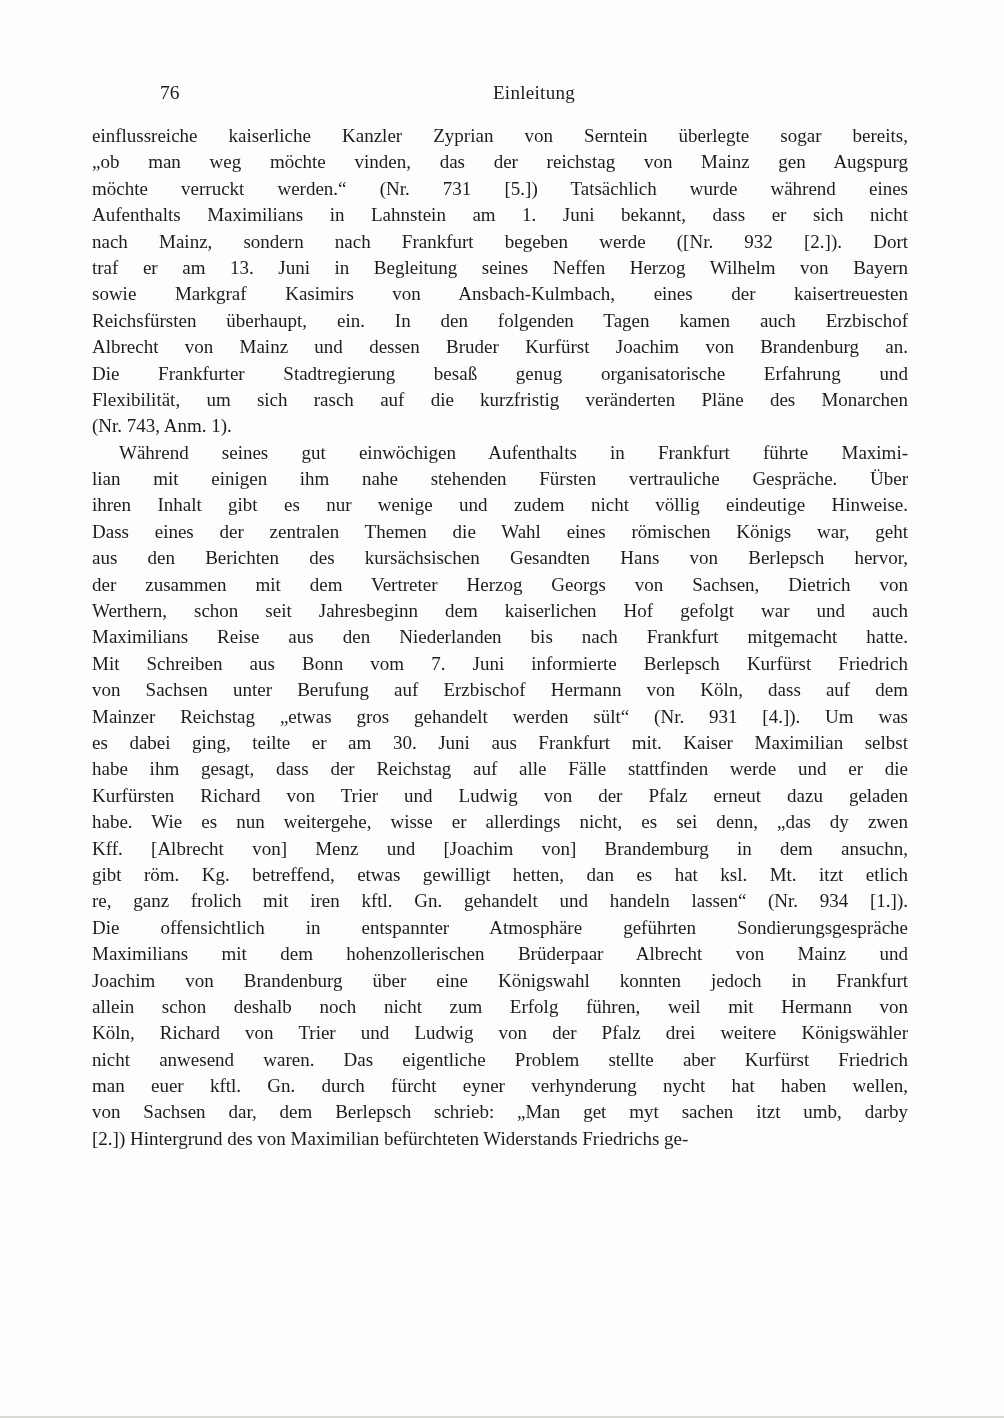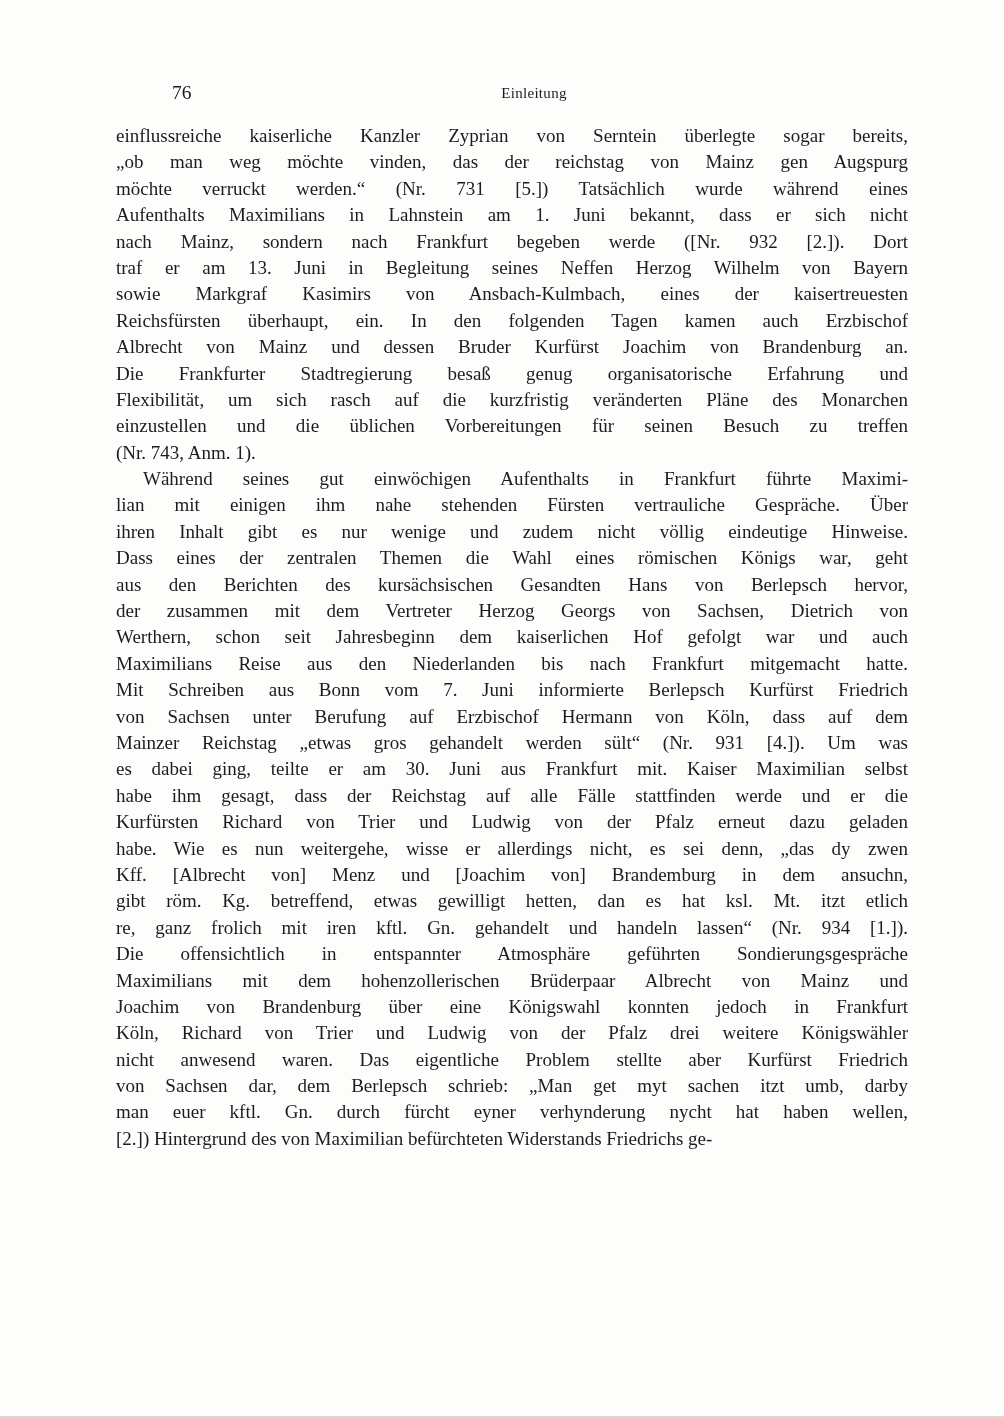--- a/index.html
+++ b/index.html
@@ -19,31 +19,31 @@
     line-height: 26.4px;
     overflow: hidden;
   }
   .page-header {
     position: relative;
     margin: 80px 96px 0 160px;
     height: 27px;
   }
   .page-number {
     position: absolute;
-    left: 12px;
+    left: 0;
     top: 0;
     font-size: 19.5px;
   }
   .section-heading {
     text-align: center;
-    font-size: 15px;
+    font-size: 19px;
     letter-spacing: 0.3px;
   }
   .text-block {
-    margin: 16px 96px 0 116px;
+    margin: 16px 96px 0 92px;
   }
   .paragraph {
     margin: 0;
   }
   .line {
     text-align: justify;
     text-align-last: justify;
     height: 26.4px;
     overflow: hidden;
   }
@@ -77,21 +77,20 @@
         <div class="line">„ob man weg möchte vinden, das der reichstag von Mainz gen Augspurg</div>
         <div class="line">möchte verruckt werden.“ (Nr. 731 [5.]) Tatsächlich wurde während eines</div>
         <div class="line">Aufenthalts Maximilians in Lahnstein am 1. Juni bekannt, dass er sich nicht</div>
         <div class="line">nach Mainz, sondern nach Frankfurt begeben werde ([Nr. 932 [2.]). Dort</div>
         <div class="line">traf er am 13. Juni in Begleitung seines Neffen Herzog Wilhelm von Bayern</div>
         <div class="line">sowie Markgraf Kasimirs von Ansbach-Kulmbach, eines der kaisertreuesten</div>
         <div class="line">Reichsfürsten überhaupt, ein. In den folgenden Tagen kamen auch Erzbischof</div>
         <div class="line">Albrecht von Mainz und dessen Bruder Kurfürst Joachim von Brandenburg an.</div>
         <div class="line">Die Frankfurter Stadtregierung besaß genug organisatorische Erfahrung und</div>
         <div class="line">Flexibilität, um sich rasch auf die kurzfristig veränderten Pläne des Monarchen</div>
-        <div class="line">einzustellen und die üblichen Vorbereitungen für seinen Besuch zu treffen</div>
         <div class="line last">(Nr. 743, Anm. 1).</div>
       </div>
       <div class="paragraph">
         <div class="line indent">Während seines gut einwöchigen Aufenthalts in Frankfurt führte Maximi-</div>
         <div class="line">lian mit einigen ihm nahe stehenden Fürsten vertrauliche Gespräche. Über</div>
         <div class="line">ihren Inhalt gibt es nur wenige und zudem nicht völlig eindeutige Hinweise.</div>
         <div class="line">Dass eines der zentralen Themen die Wahl eines römischen Königs war, geht</div>
         <div class="line">aus den Berichten des kursächsischen Gesandten Hans von Berlepsch hervor,</div>
         <div class="line">der zusammen mit dem Vertreter Herzog Georgs von Sachsen, Dietrich von</div>
         <div class="line">Werthern, schon seit Jahresbeginn dem kaiserlichen Hof gefolgt war und auch</div>
@@ -102,22 +101,23 @@
         <div class="line">es dabei ging, teilte er am 30. Juni aus Frankfurt mit. Kaiser Maximilian selbst</div>
         <div class="line">habe ihm gesagt, dass der Reichstag auf alle Fälle stattfinden werde und er die</div>
         <div class="line">Kurfürsten Richard von Trier und Ludwig von der Pfalz erneut dazu geladen</div>
         <div class="line">habe. Wie es nun weitergehe, wisse er allerdings nicht, es sei denn, „das dy zwen</div>
         <div class="line">Kff. [Albrecht von] Menz und [Joachim von] Brandemburg in dem ansuchn,</div>
         <div class="line">gibt röm. Kg. betreffend, etwas gewilligt hetten, dan es hat ksl. Mt. itzt etlich</div>
         <div class="line">re, ganz frolich mit iren kftl. Gn. gehandelt und handeln lassen“ (Nr. 934 [1.]).</div>
         <div class="line">Die offensichtlich in entspannter Atmosphäre geführten Sondierungsgespräche</div>
         <div class="line">Maximilians mit dem hohenzollerischen Brüderpaar Albrecht von Mainz und</div>
         <div class="line">Joachim von Brandenburg über eine Königswahl konnten jedoch in Frankfurt</div>
+        <div class="line">allein schon deshalb noch nicht zum Erfolg führen, weil mit Hermann von</div>
         <div class="line">Köln, Richard von Trier und Ludwig von der Pfalz drei weitere Königswähler</div>
         <div class="line">nicht anwesend waren. Das eigentliche Problem stellte aber Kurfürst Friedrich</div>
+        <div class="line">man euer kftl. Gn. durch fürcht eyner verhynderung nycht hat haben wellen,</div>
         <div class="line">von Sachsen dar, dem Berlepsch schrieb: „Man get myt sachen itzt umb, darby</div>
-        <div class="line">man euer kftl. Gn. durch fürcht eyner verhynderung nycht hat haben wellen,</div>
         <div class="line last">[2.]) Hintergrund des von Maximilian befürchteten Widerstands Friedrichs ge-</div>
       </div>
     </div>
 
   <div class="page-bottom-edge"></div>
 </div>
 
 </body></html>

